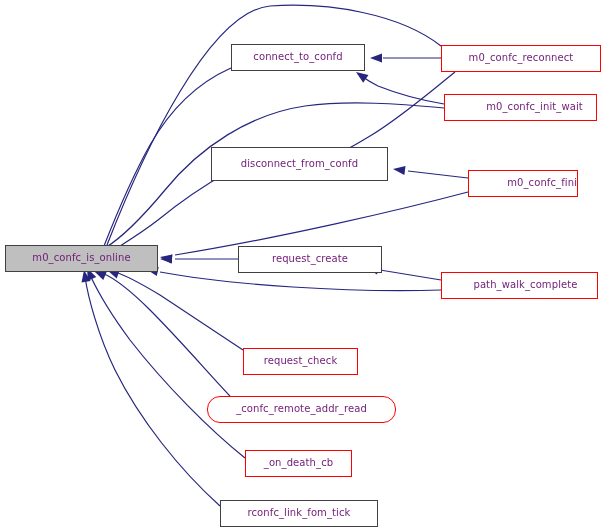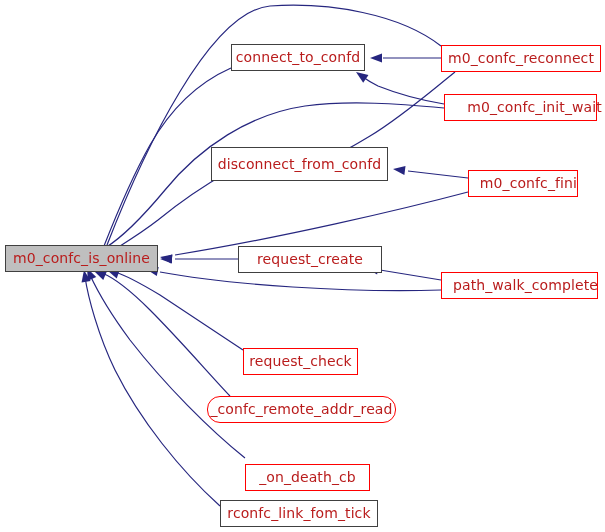--- a/index.html
+++ b/index.html
@@ -33,22 +33,22 @@
     height: 532px;
   }
   .node {
     position: absolute;
     box-sizing: border-box;
     display: flex;
     align-items: center;
     justify-content: center;
     background: #ffffff;
     border: 1px solid #404040;
-    font-size: 14px;
-    color: #b91c1c;
+    font-size: 10px;
+    color: #701a75;
     white-space: nowrap;
     letter-spacing: 0.1px;
   }
   .node.red {
     border: 1px solid #ff0000;
   }
   .node.current {
     background: #bfbfbf;
     border: 1px solid #404040;
   }
@@ -154,21 +154,21 @@
       </div>
       <div class="node red" style="left: 441px; top: 272px; width: 157px; height: 27px; padding-left: 12px;">
         <span class="node-label">path_walk_complete</span>
       </div>
       <div class="node red" style="left: 243px; top: 348px; width: 115px; height: 27px;">
         <span class="node-label">request_check</span>
       </div>
       <div class="node red" style="left: 207px; top: 396px; width: 189px; height: 27px; border-radius: 13px;">
         <span class="node-label">_confc_remote_addr_read</span>
       </div>
-      <div class="node red" style="left: 245px; top: 464px; width: 125px; height: 27px;">
+      <div class="node red" style="left: 245px; top: 450px; width: 107px; height: 27px;">
         <span class="node-label">_on_death_cb</span>
       </div>
       <div class="node" style="left: 220px; top: 500px; width: 158px; height: 27px;">
         <span class="node-label">rconfc_link_fom_tick</span>
       </div>
     </div>
 
 </div>
 
 </body></html>

